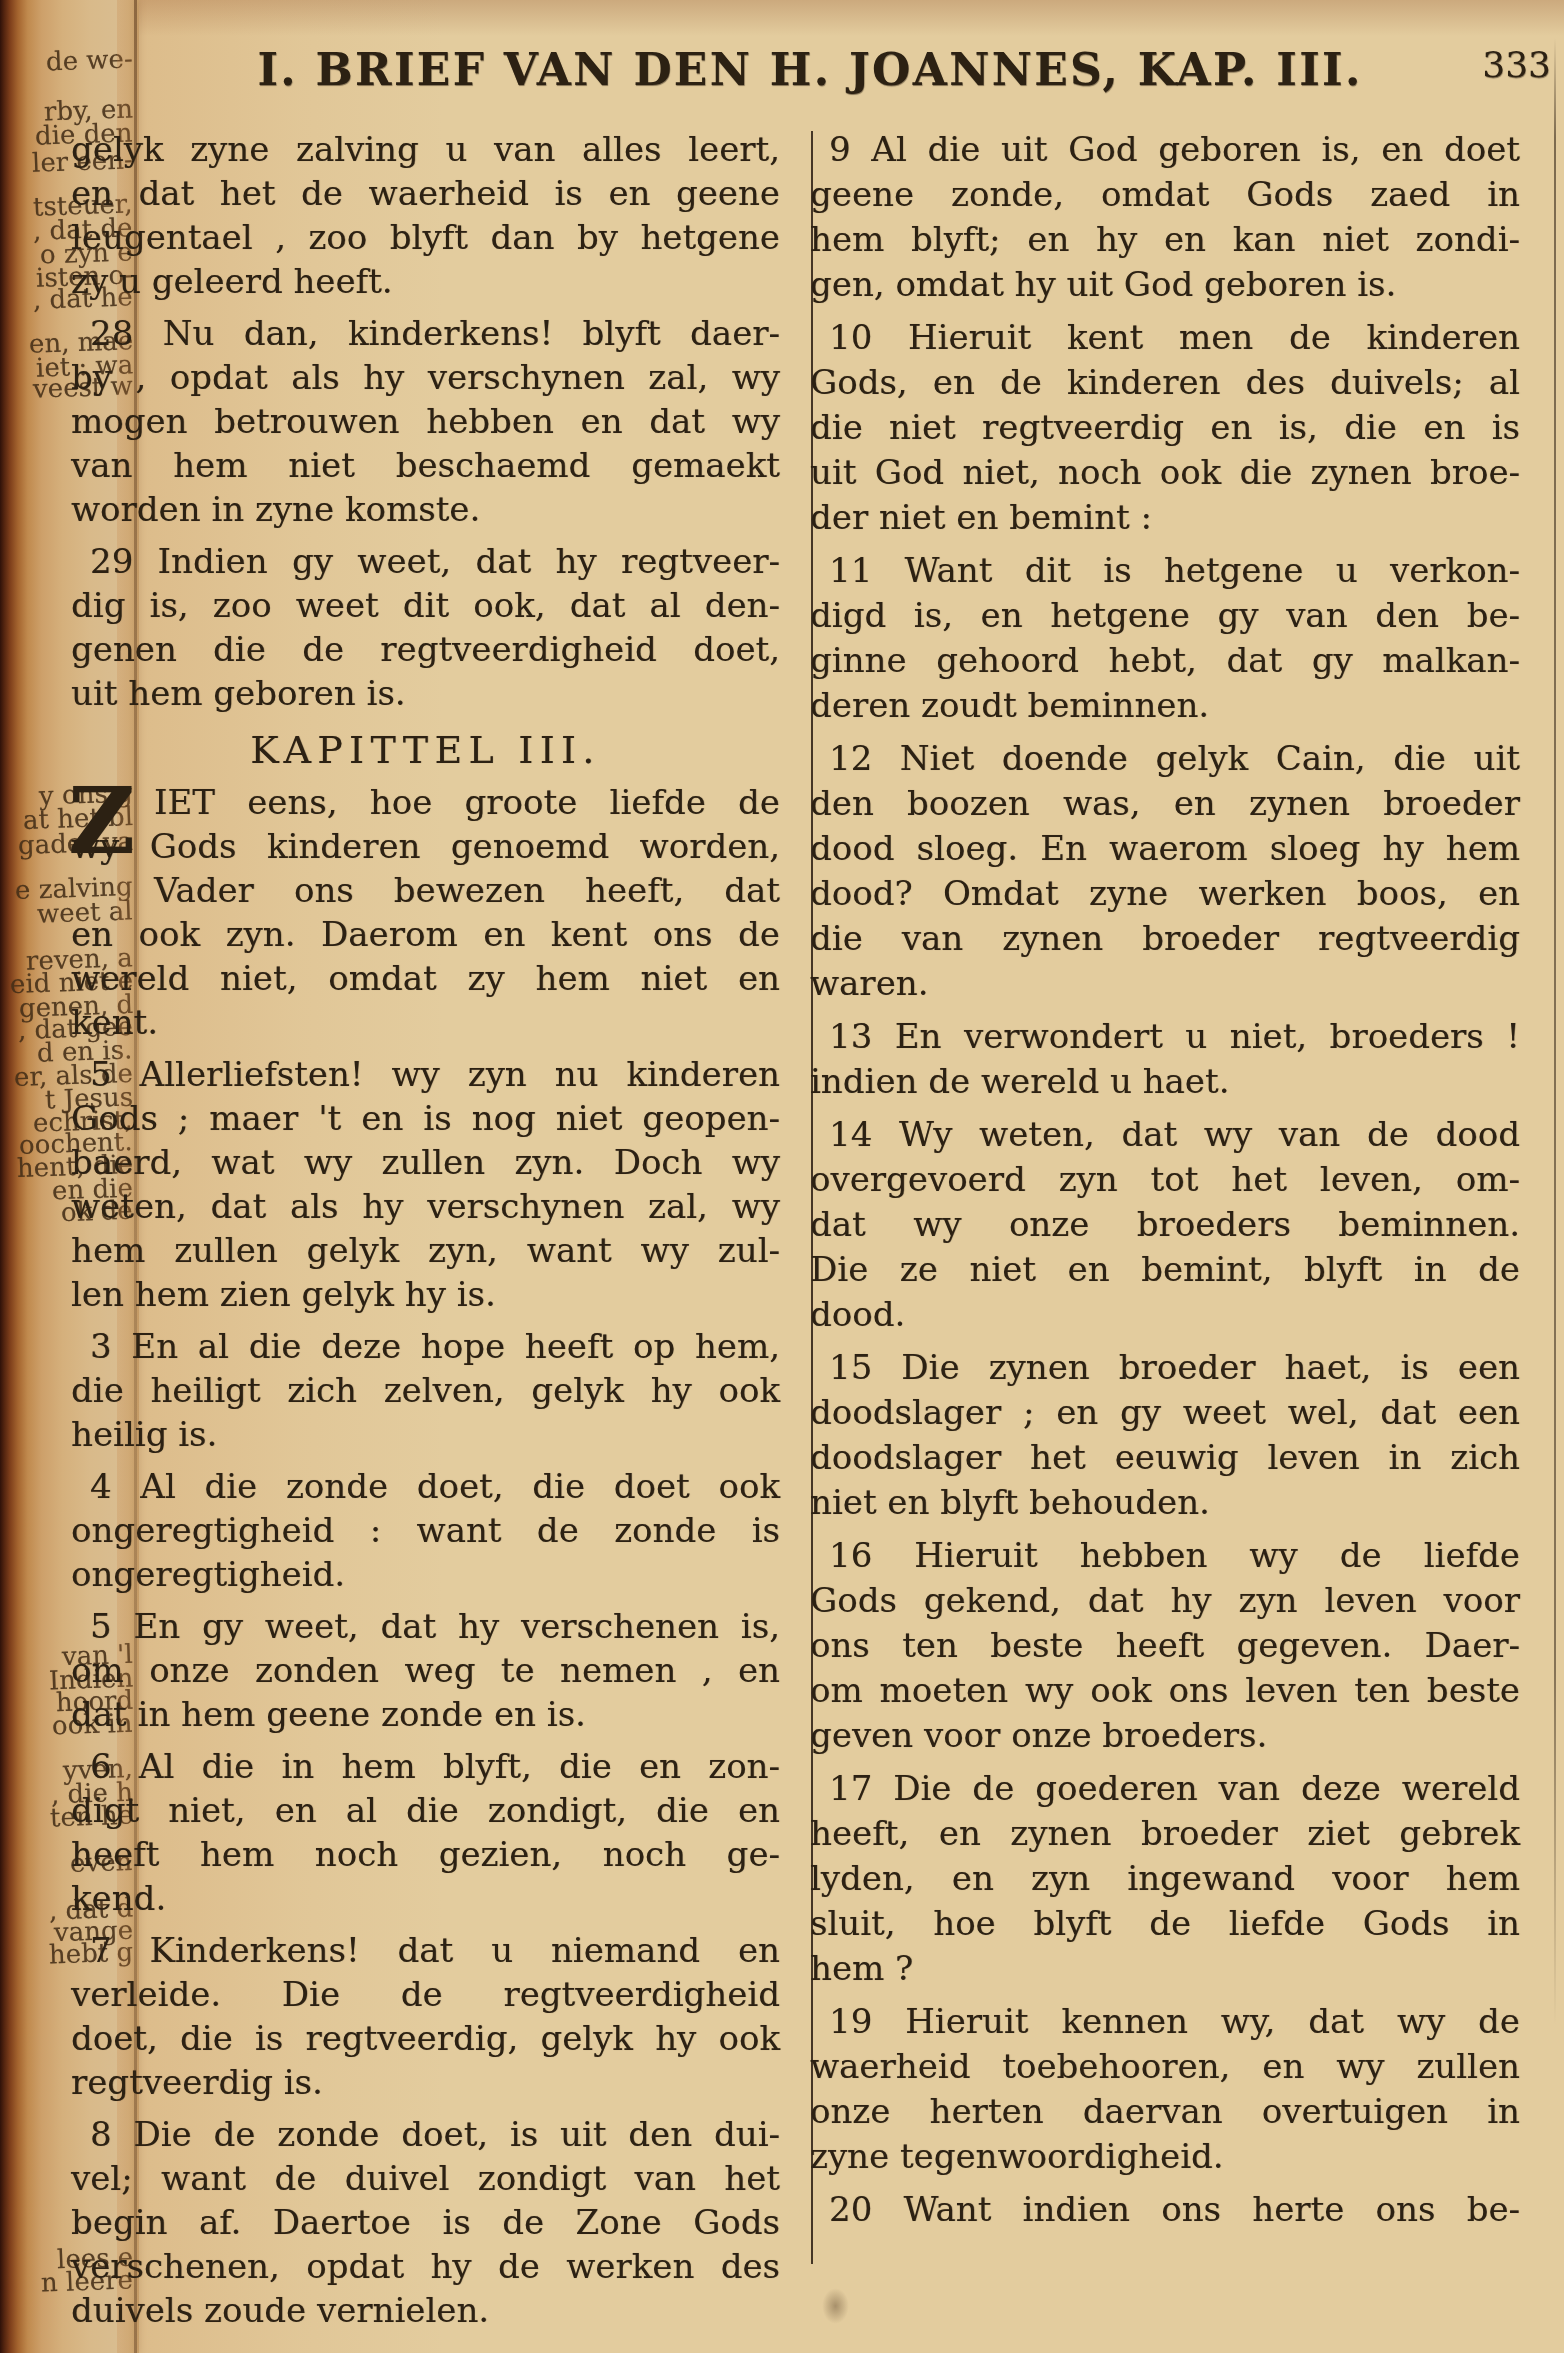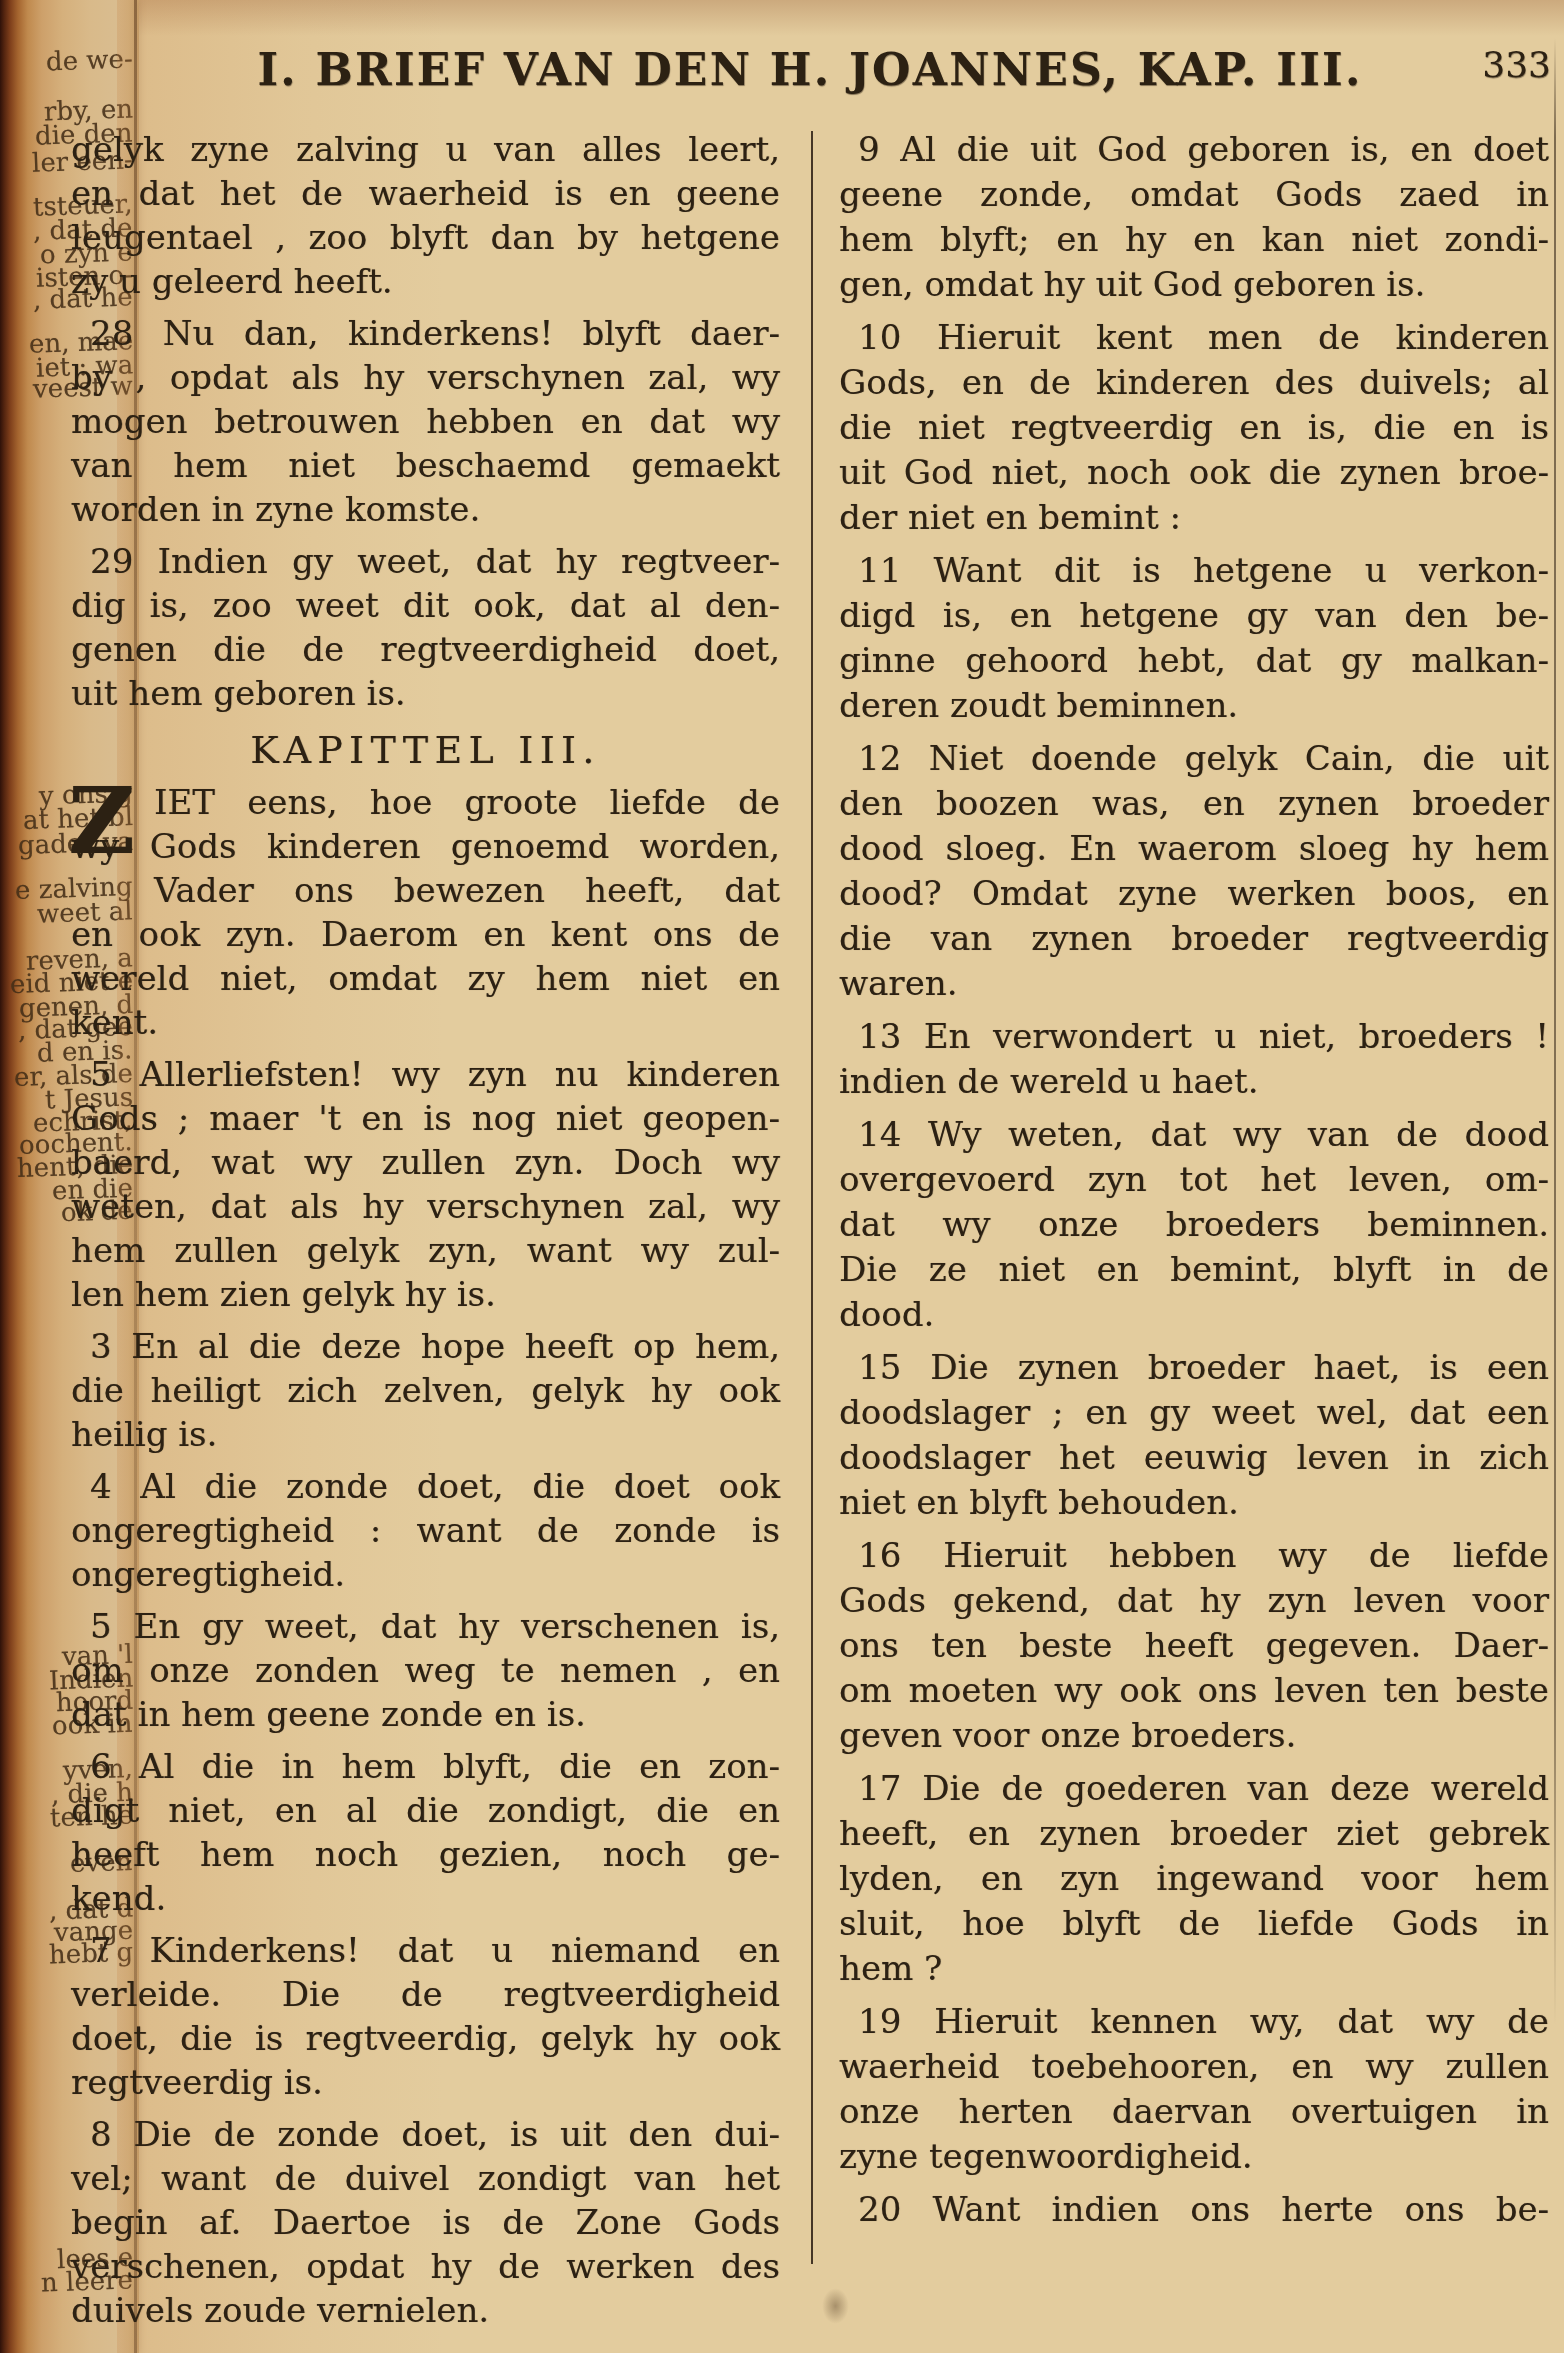--- a/index.html
+++ b/index.html
@@ -28,21 +28,21 @@
     text-shadow:0.5px 0.5px 0.8px rgba(44,32,18,.5);}
   .page-number{position:absolute;top:44px;right:14px;font-size:36px;font-weight:400;
     text-shadow:0.5px 0.5px 0.8px rgba(44,32,18,.5);font-feature-settings:"onum" 1;}
   .divider{position:absolute;left:811px;top:131px;width:2.3px;height:2133px;
     background:rgba(34,21,11,.82);}
   .right-edge{position:absolute;left:1554px;top:38px;width:2.3px;height:1988px;
     background:linear-gradient(180deg,rgba(40,26,14,0),rgba(40,26,14,.55) 5%,rgba(40,26,14,.5) 82%,rgba(40,26,14,0));}
   .col{position:absolute;top:119px;text-align:justify;
     text-shadow:0.4px 0.4px 0.7px rgba(44,32,18,.42);}
   .col-left{left:63px;width:725px;font-size:34px;line-height:44px;}
-  .col-right{left:831px;width:726px;font-size:34px;line-height:45px;}
+  .col-right{left:802px;width:726px;font-size:34px;line-height:45px;}
   .para{position:relative;margin:8px;}
   .line{text-align:justify;text-align-last:justify;}
   .line.last{text-align-last:auto;}
   .line.indent{text-indent:19px;}
   .line.wrap{margin-left:83px;}
   .drop-cap{position:absolute;left:-3.1px;top:1.6px;font-size:92px;line-height:81px;
     font-weight:700;letter-spacing:0;}
   .chapter-heading{text-align:right;text-align-last:center;font-size:38px;
     letter-spacing:6.3px;margin:12.5px 0 6.3px 0;}
   .smudge{position:absolute;left:822px;top:2288px;width:27px;height:36px;border-radius:50%;

